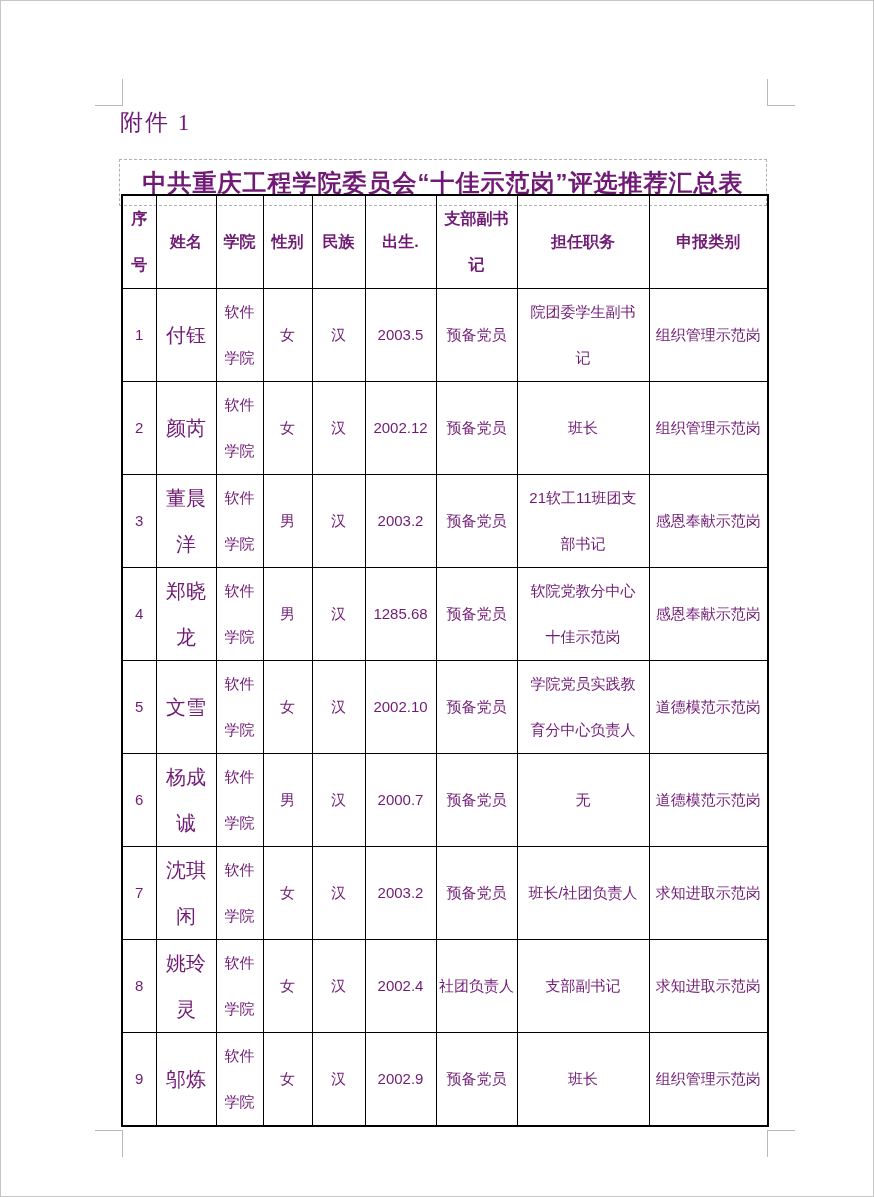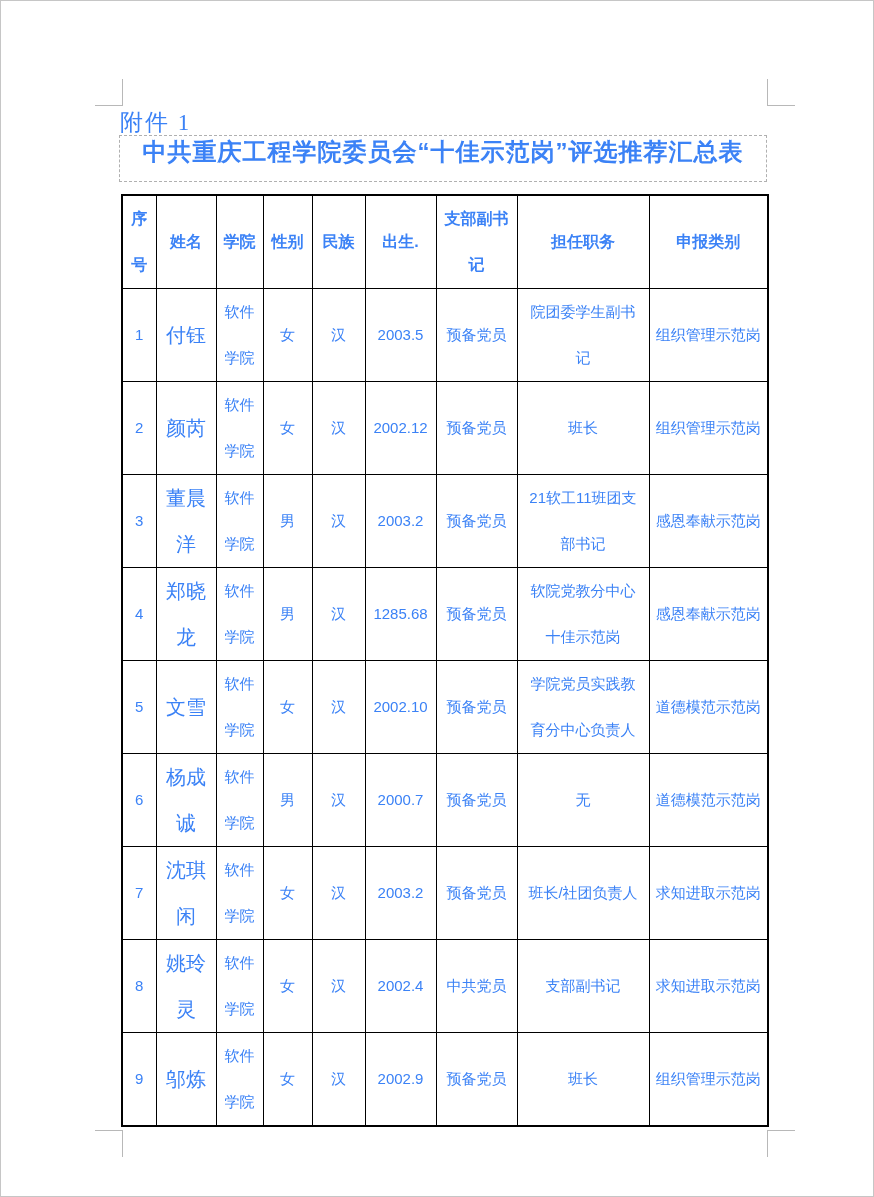--- a/index.html
+++ b/index.html
@@ -4,39 +4,39 @@
 <style>
   html,body{margin:0;padding:0;background:#ffffff;}
   #page{
     position:relative;
     width:874px;height:1197px;
     background:#ffffff;
     border:1px solid #c6c6c6;
     box-sizing:border-box;
     overflow:hidden;
     font-family:"Liberation Sans","DejaVu Sans",sans-serif;
-    color:#3b82f6;
+    color:#701a75;
   }
   
   .crop{position:absolute;width:27px;height:26px;}
   .crop.tl{left:94px;top:78px;border-right:1px solid #b8b8b8;border-bottom:1px solid #b8b8b8;}
   .crop.tr{left:766px;top:78px;border-left:1px solid #b8b8b8;border-bottom:1px solid #b8b8b8;}
   .crop.bl{left:94px;top:1129px;border-right:1px solid #b8b8b8;border-top:1px solid #b8b8b8;}
   .crop.br{left:766px;top:1129px;border-left:1px solid #b8b8b8;border-top:1px solid #b8b8b8;}
 
   #attachment{
     position:absolute;left:119px;top:106px;
     font-family:"Liberation Serif","DejaVu Serif",serif;
     font-size:23px;letter-spacing:2px;
   }
   #title-frame{
-    position:absolute;left:118px;top:134px;width:648px;height:47px;
+    position:absolute;left:118px;top:158px;width:648px;height:47px;
     border:1px dashed #b0b0b0;
     box-sizing:border-box;
-    display:flex;justify-content:center;
+    display:flex;align-items:center;justify-content:center;
   }
   #doc-title{
     font-size:24px;font-weight:bold;letter-spacing:1px;
     white-space:nowrap;
   }
   #summary-table{
     position:absolute;left:120px;top:193px;
     border-collapse:collapse;
     table-layout:fixed;
     width:646px;
@@ -192,21 +192,21 @@
         <td>求知进取示范岗</td>
       </tr>
       <tr>
         <td>8</td>
         <td class="c-name">姚玲灵</td>
         <td>软件
 学院</td>
         <td>女</td>
         <td>汉</td>
         <td>2002.4</td>
-        <td>中共党员</td>
+        <td>社团负责人</td>
         <td>支部副书记</td>
         <td>求知进取示范岗</td>
       </tr>
       <tr>
         <td>9</td>
         <td class="c-name">邬炼</td>
         <td>软件
 学院</td>
         <td>女</td>
         <td>汉</td>

